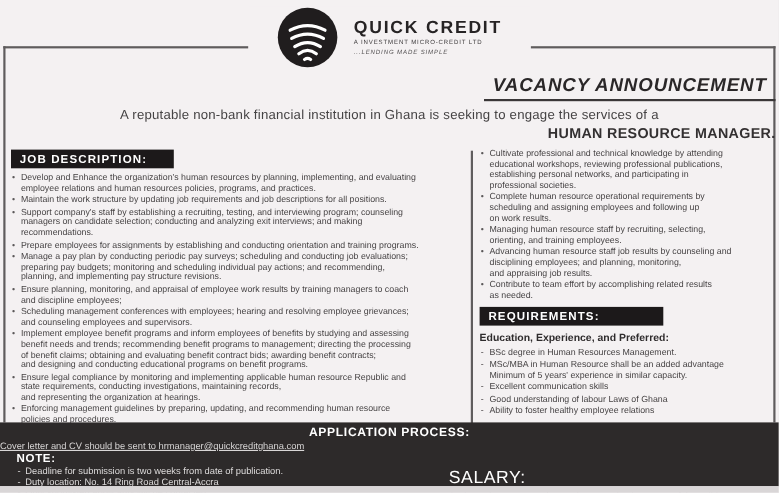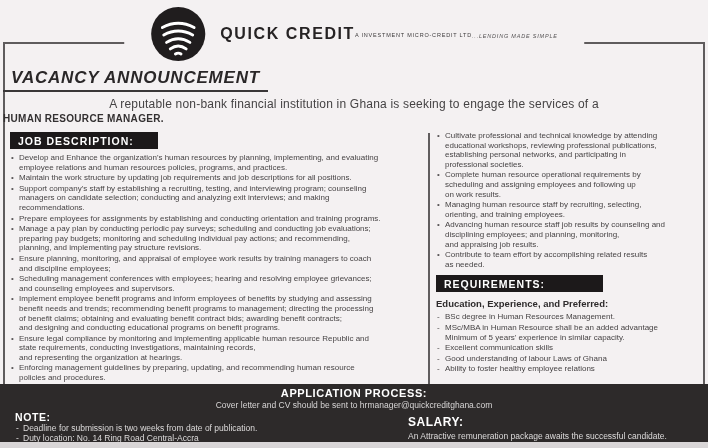--- a/index.html
+++ b/index.html
@@ -16,34 +16,34 @@
     border:2px solid #5f5c5d; border-bottom:none; box-sizing:border-box;
   }
 
   
   .logo-block {
     position:absolute; top:6px; left:50%; transform:translateX(-50%);
     display:flex; align-items:center; gap:14px;
     background:#f4f1f2; padding:0 26px 8px 26px; z-index:3;
   }
   .logo-circle { width:56px; height:56px; display:block; }
-  .logo-text { display:flex; flex-direction:row; align-items:center; }
+  .logo-text { display:flex; flex-direction:column; }
   .logo-name { font-size:16px; font-weight:bold; letter-spacing:1.6px; color:#262324; white-space:nowrap; }
   .logo-subtitle { font-size:5.5px; letter-spacing:.8px; color:#3c3a3b; margin-top:1px; white-space:nowrap; }
   .logo-tagline { font-size:5.5px; font-style:italic; letter-spacing:.8px; color:#565455; margin-top:3px; white-space:nowrap; }
 
   
   .content { position:absolute; left:3px; top:42px; width:702px; z-index:2; }
-  .title-wrap { text-align:left; margin-top:26px; }
+  .title-wrap { text-align:right; margin-top:26px; }
   .vacancy-title {
     display:inline-block; font-size:17px; font-weight:bold; font-style:italic;
     letter-spacing:.8px; color:#2a2728; border-bottom:2.5px solid #3a3738; padding:0 8px 2px 8px;
   }
   .intro { text-align:center; font-size:12px; margin-top:5px; color:#454344; letter-spacing:.2px; }
-  .position { text-align:left; font-size:10px; font-weight:bold; margin-top:2px; color:#333031; letter-spacing:.3px; }
+  .position { text-align:right; font-size:13px; font-weight:bold; margin-top:2px; color:#333031; letter-spacing:.3px; }
 
   
   .columns { display:flex; margin-top:7px; padding:0 12px 0 7px; box-sizing:border-box; }
   .col-left { width:414px; }
   .col-divider { width:2px; background:#605d5e; margin:2px 6px 0 4px; min-height:240px; }
   .col-right { flex:1; padding-right:6px; }
 
   .section-label {
     display:inline-block; background:#1c191a; color:#ffffff;
     font-size:10.5px; font-weight:bold; letter-spacing:1px;
@@ -58,29 +58,29 @@
   .dash > .bullet::before { content:"-"; position:absolute; left:1px; top:0; color:#474445; }
 
   .req-heading { font-size:9.5px; font-weight:bold; color:#2e2b2c; margin:2px 0 3px 0; }
 
   
   .dark-band {
     position:absolute; left:0; top:384px; width:708px; height:58px;
     background:#2d2a2a; color:#e4e2e2; z-index:4; box-sizing:border-box;
   }
   .app-label { text-align:center; font-size:11px; font-weight:bold; letter-spacing:.6px; color:#ffffff; margin-top:3px; }
-  .app-instruction { text-align:center; font-size:8.5px; color:#d8d6d6; margin-top:1px; }
+  .app-instruction { font-size:8.5px; color:#d8d6d6; margin-top:1px;text-decoration:underline; }
   .band-cols { display:flex; margin-top:1px; }
   .note-block { margin-left:15px; width:393px; }
   .note-label { font-size:10.5px; font-weight:bold; letter-spacing:.6px; color:#ffffff; }
   .note-items { margin-top:1px; font-size:8.5px; line-height:9.5px; color:#dddbdb; }
   .note-items .bullet { padding-left:8px; margin-bottom:0; }
   .dash.note-items > .bullet::before { color:#dddbdb; }
   .salary-block { margin-top:4px; }
-  .salary-label { font-size:12px; font-weight:bold; letter-spacing:.5px; color:#ffffff; }
+  .salary-label { font-size:16px; font-weight:normal; letter-spacing:.5px; color:#ffffff;margin-top:11px; }
   .salary-text { font-size:8.5px; color:#dddbdb; margin-top:2px; }
 
   .bottom-strip { position:absolute; left:0; top:442px; width:708px; height:6px; background:#d9d6d7; z-index:5; }
 </style>
 </head>
 <body>
 
 <div class="page">
 
   <div class="border-box"></div>

